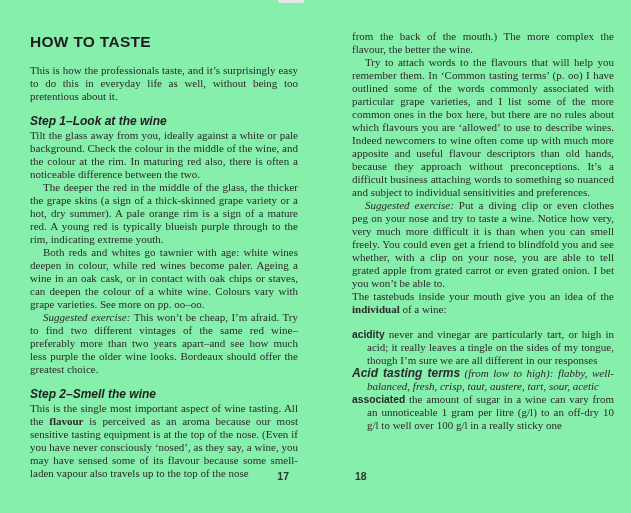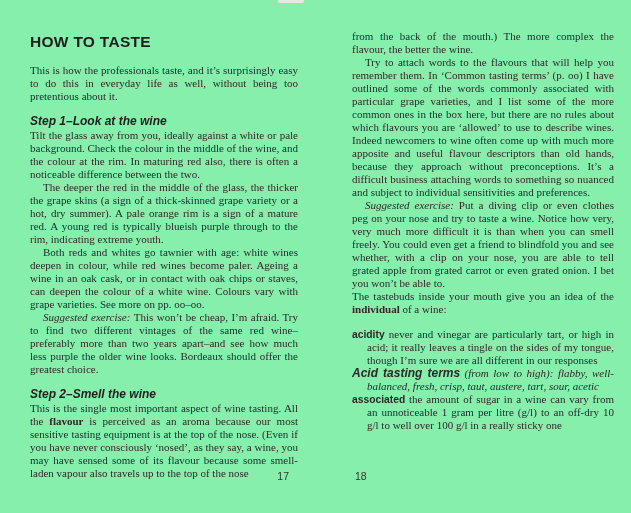--- a/index.html
+++ b/index.html
@@ -52,21 +52,21 @@
   .gap { margin-top: 12px; }
 
   .r-i  { font-style: italic; }
   .r-b  { font-weight: bold; }
   .r-bs  { font-family: "Liberation Sans", sans-serif; font-weight: bold; font-size: 10.3px; }
   .r-bis { font-family: "Liberation Sans", sans-serif; font-weight: bold; font-style: italic; font-size: 12px; }
 
   .pagenum {
     position: absolute; top: 470px;
     font-family: "Liberation Sans", sans-serif;
-    font-weight: normal;
+    font-weight: bold;
     font-size: 10.5px;
     color: #333333;
   }
   .pagenum.left-num  { left: 263px; width: 26px; text-align: right; }
   .pagenum.right-num { left: 355px; }
 </style>
 </head>
 <body>
 
 <div class="spread">

